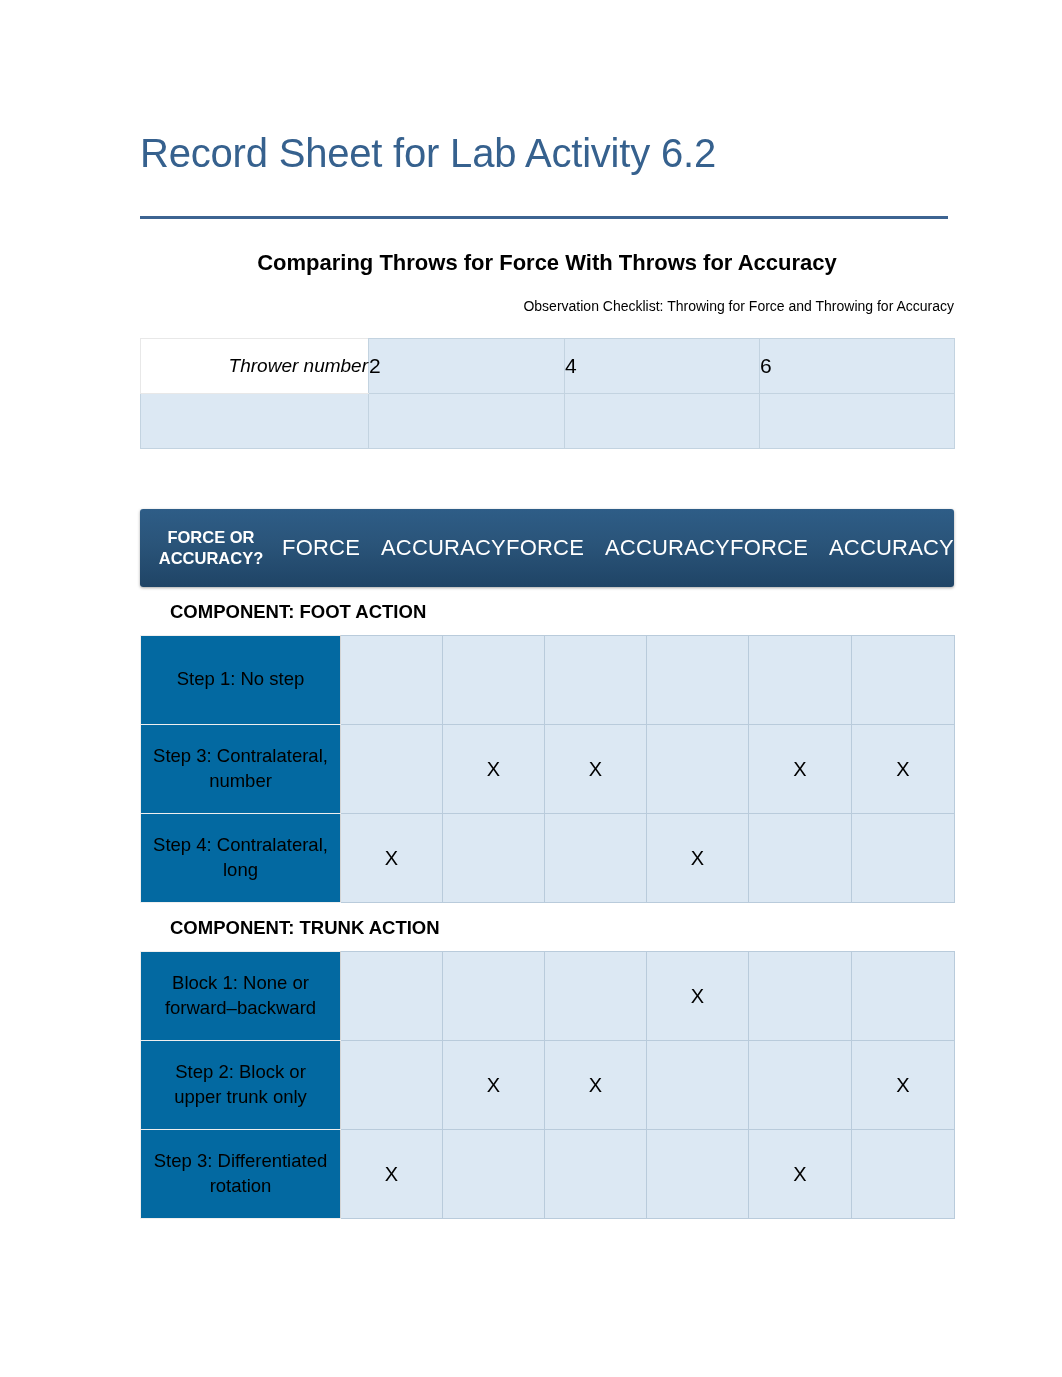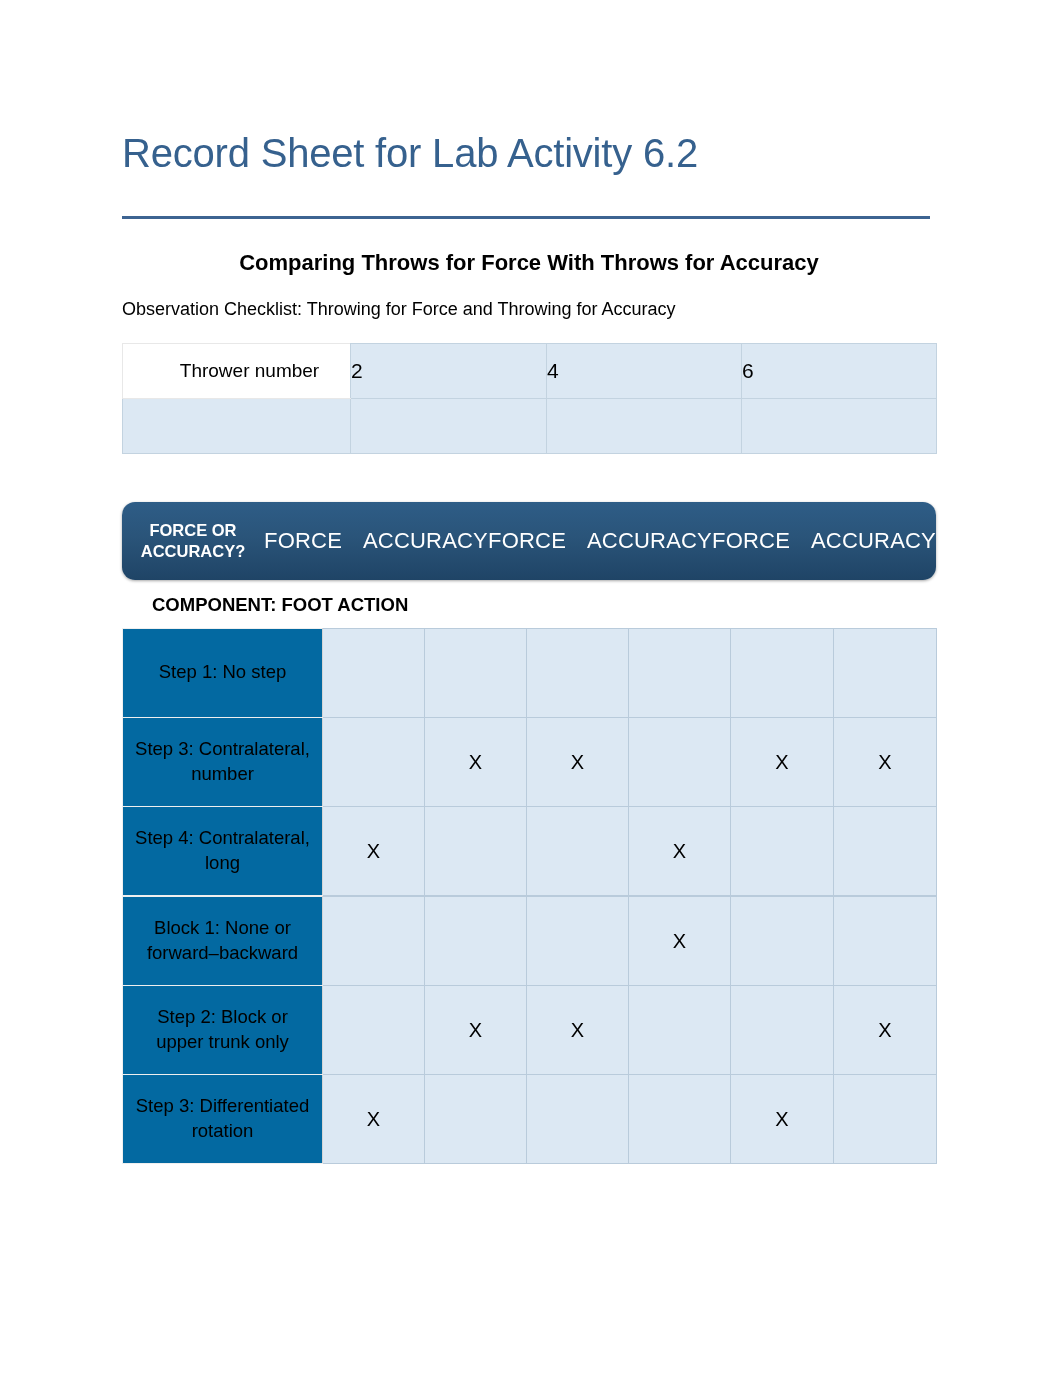--- a/index.html
+++ b/index.html
@@ -18,21 +18,21 @@
   .page {
     position: relative;
     width: 1062px;
     height: 1377px;
     box-sizing: border-box;
     padding: 0;
   }
 
   .content {
     position: absolute;
-    left: 122px;
+    left: 140px;
     top: 0;
     width: 814px;
   }
 
   
   .doc-title {
     font-size: 40px;
     font-weight: 400;
     color: #36618e;
     letter-spacing: -0.2px;
@@ -50,24 +50,25 @@
 
   .subtitle {
     font-size: 22px;
     font-weight: bold;
     text-align: center;
     margin-top: 31px;
     line-height: 1.2;
   }
 
   .checklist-line {
-    font-size: 18px;
+    font-size: 14px;
     font-weight: 400;
     margin-top: 22px;
     line-height: 1.25;
+    text-align: right;
   }
 
   
   .tbl-shell {
     position: relative;
     margin-top: 22px;
     width: 814px;
   }
 
   table.grid {
@@ -87,34 +88,35 @@
     height: 54px;
     background: #dce8f3;
     font-size: 21px;
     padding: 0 14px;
   }
   .thrower-tbl td.labelcell {
     background: #ffffff;
     border-color: #e8e8e8;
     border-right-color: #c3d3e0;
     font-size: 19px;
-    text-align: center;
+    text-align: right;
     padding-left: 26px;
+    font-style: italic;
   }
   .thrower-tbl td.blanklabel {
     background: #dce8f3;
     border-color: #c3d3e0;
   }
 
   
   .band {
-    margin-top: 48px;
+    margin-top: 60px;
     width: 814px;
     height: 78px;
-    border-radius: 13px;
+    border-radius: 3px;
     background: linear-gradient(180deg, #2e5d87 0%, #2a5479 45%, #1f4466 100%);
     box-shadow: 0 1px 3px rgba(0,0,0,0.35);
     display: flex;
     align-items: center;
     color: #ffffff;
     overflow: hidden;
   }
   .band-label {
     width: 142px;
     flex: 0 0 142px;
@@ -256,20 +258,21 @@
           <td class="cell">X</td>
           <td class="cell"></td>
           <td class="cell"></td>
           <td class="cell">X</td>
           <td class="cell"></td>
           <td class="cell"></td>
         </tr>
       </tbody>
     </table>
 
+    <div class="component-heading">COMPONENT: TRUNK ACTION</div>
     <table class="grid data-tbl">
       <colgroup>
         <col style="width:200px">
           <col style="width:102px">
           <col style="width:102px">
           <col style="width:102px">
           <col style="width:102px">
           <col style="width:103px">
           <col style="width:103px">
       </colgroup>

